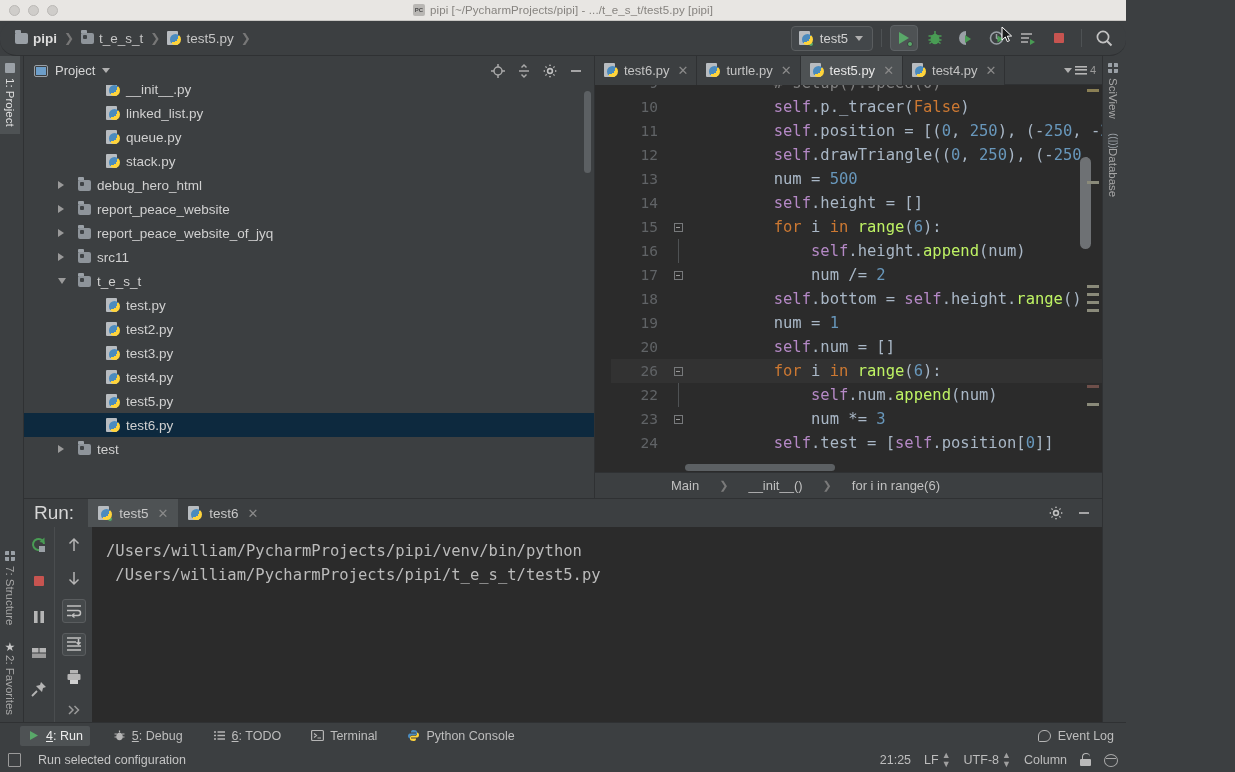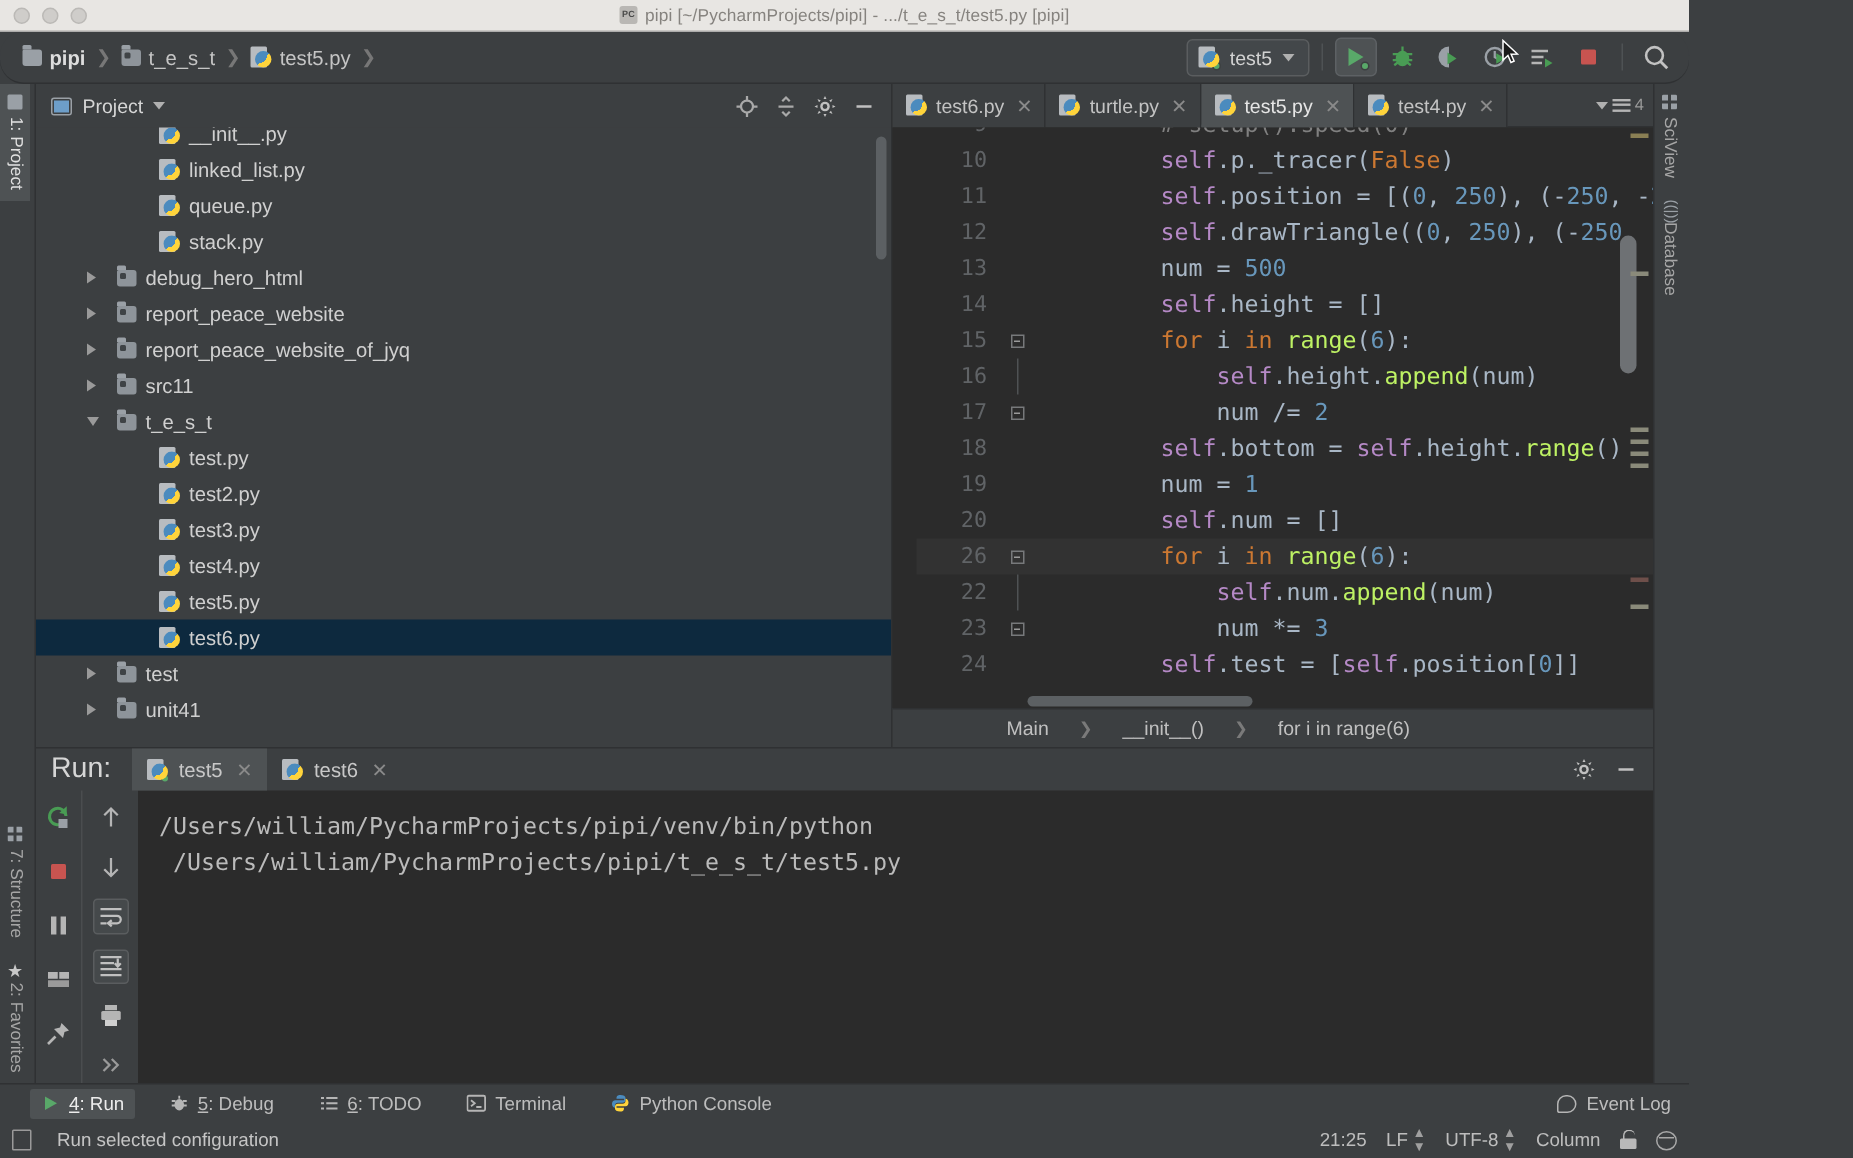--- a/index.html
+++ b/index.html
@@ -450,28 +450,20 @@
                 <span>test6.py</span>
               </div>
               <div class="tnode">
                 <span class="ind" style="width: 28px;"></span>
                 <span style="width: 14px; display: flex; align-items: center;">
                   <i class="arrow right"></i>
                 </span>
                 <span class="folder-ic dark"></span>
                 <span>test</span>
               </div>
-              <div class="tnode">
-                <span class="ind" style="width: 28px;"></span>
-                <span style="width: 14px; display: flex; align-items: center;">
-                  <i class="arrow right"></i>
-                </span>
-                <span class="folder-ic dark"></span>
-                <span>unit41</span>
-              </div>
               <div class="tree-scroll"></div>
             </div>
         </div>
 
         <div class="editor-pane">
           <div class="tabs" id="etabs">
               <div class="etab">
                 <span class="py-ic"></span>
                 <span>test6.py</span>
                 <span class="tab-x">✕</span>

